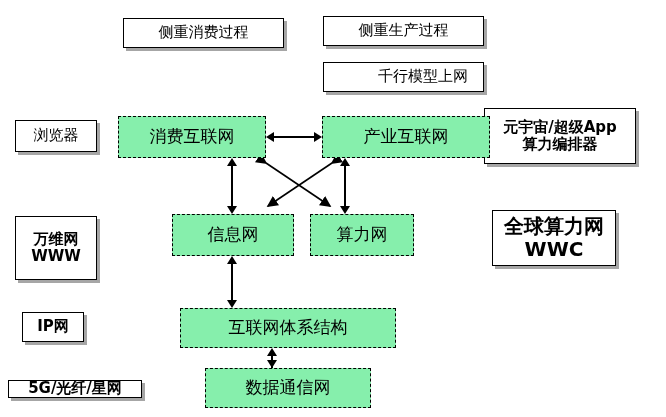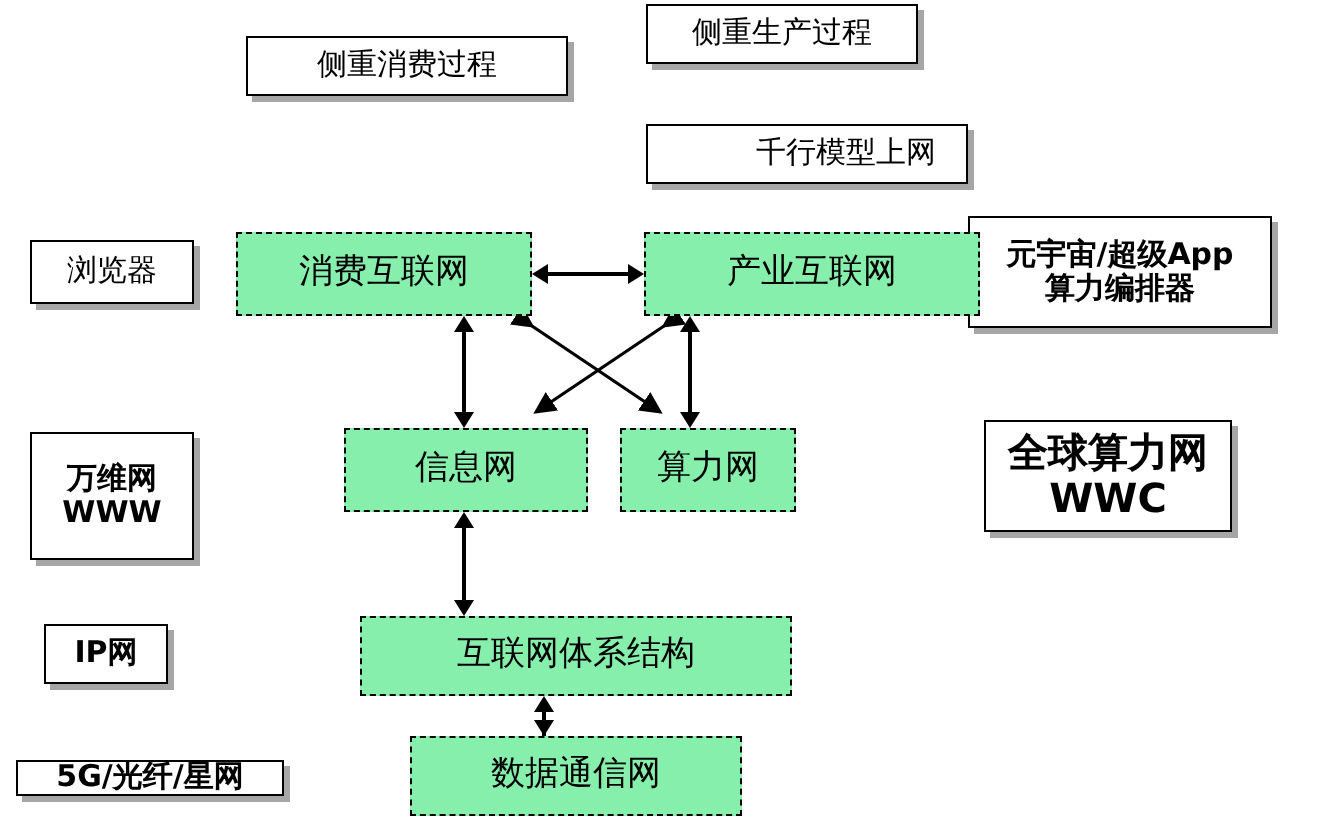--- a/index.html
+++ b/index.html
@@ -87,21 +87,21 @@
   }
 </style>
 </head>
 <body>
 
 <div id="canvas">
 
   <div class="node solid" style="left:123px;top:18px;width:161px;height:30px;">
     <span>侧重消费过程</span>
   </div>
-  <div class="node solid" style="left:323px;top:2px;width:136px;height:30px;">
+  <div class="node solid" style="left:323px;top:16px;width:161px;height:30px;">
     <span>侧重生产过程</span>
   </div>
   <div class="node solid" style="left:323px;top:62px;width:161px;height:30px;padding-left:39px;">
     <span>千行模型上网</span>
   </div>
 
   <div class="node solid" style="left:15px;top:120px;width:82px;height:32px;font-size:15px;">
     <span>浏览器</span>
   </div>
   <div class="node solid bold" style="left:15px;top:216px;width:82px;height:64px;font-size:15px;">
@@ -158,21 +158,21 @@
 
   <div class="node dashed" style="left:118px;top:116px;width:148px;height:42px;">
     <span>消费互联网</span>
   </div>
   <div class="node dashed" style="left:322px;top:116px;width:168px;height:42px;">
     <span>产业互联网</span>
   </div>
   <div class="node dashed" style="left:172px;top:214px;width:122px;height:42px;">
     <span>信息网</span>
   </div>
-  <div class="node dashed" style="left:310px;top:214px;width:88px;height:42px;">
+  <div class="node dashed" style="left:310px;top:214px;width:104px;height:42px;">
     <span>算力网</span>
   </div>
   <div class="node dashed" style="left:180px;top:308px;width:216px;height:40px;">
     <span>互联网体系结构</span>
   </div>
   <div class="node dashed" style="left:205px;top:368px;width:166px;height:40px;">
     <span>数据通信网</span>
   </div>
 
 </div>

